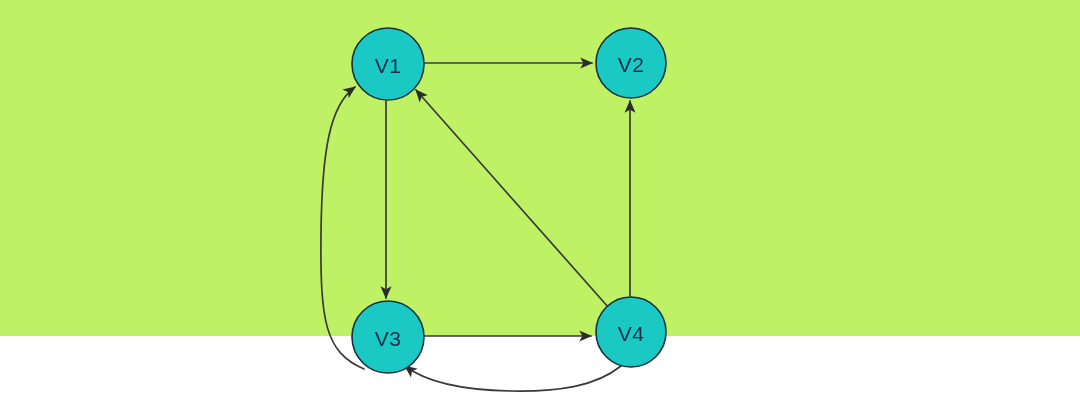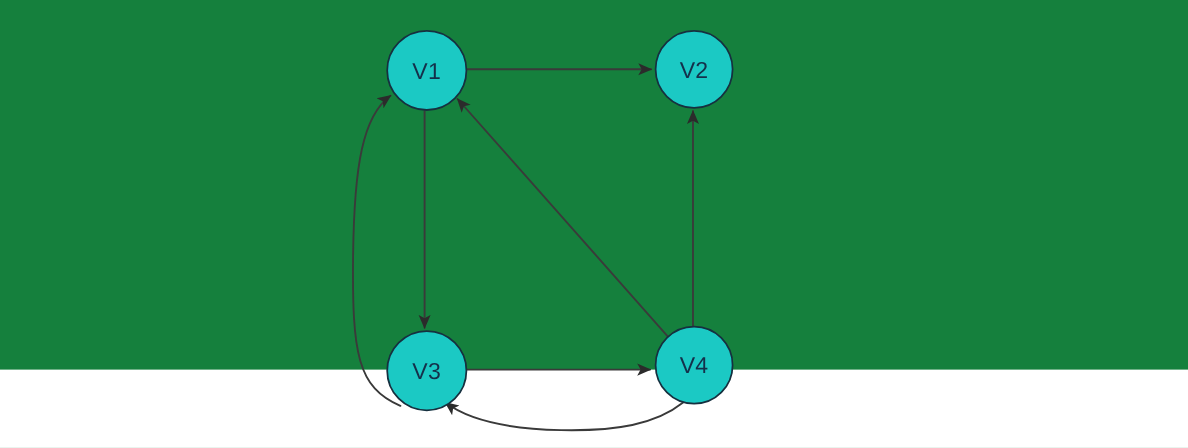--- a/index.html
+++ b/index.html
@@ -11,21 +11,21 @@
   body {
     width: 1080px;
     height: 407px;
     overflow: hidden;
     font-family: "Liberation Sans", sans-serif;
   }
   #diagram-root {
     position: relative;
     width: 1080px;
     height: 336px;
-    background: #15803d;
+    background: #bef264;
   }
   #graph-svg {
     position: absolute;
     left: 0;
     top: 0;
     width: 1080px;
     height: 407px;
     display: block;
   }
   .node-circle {

